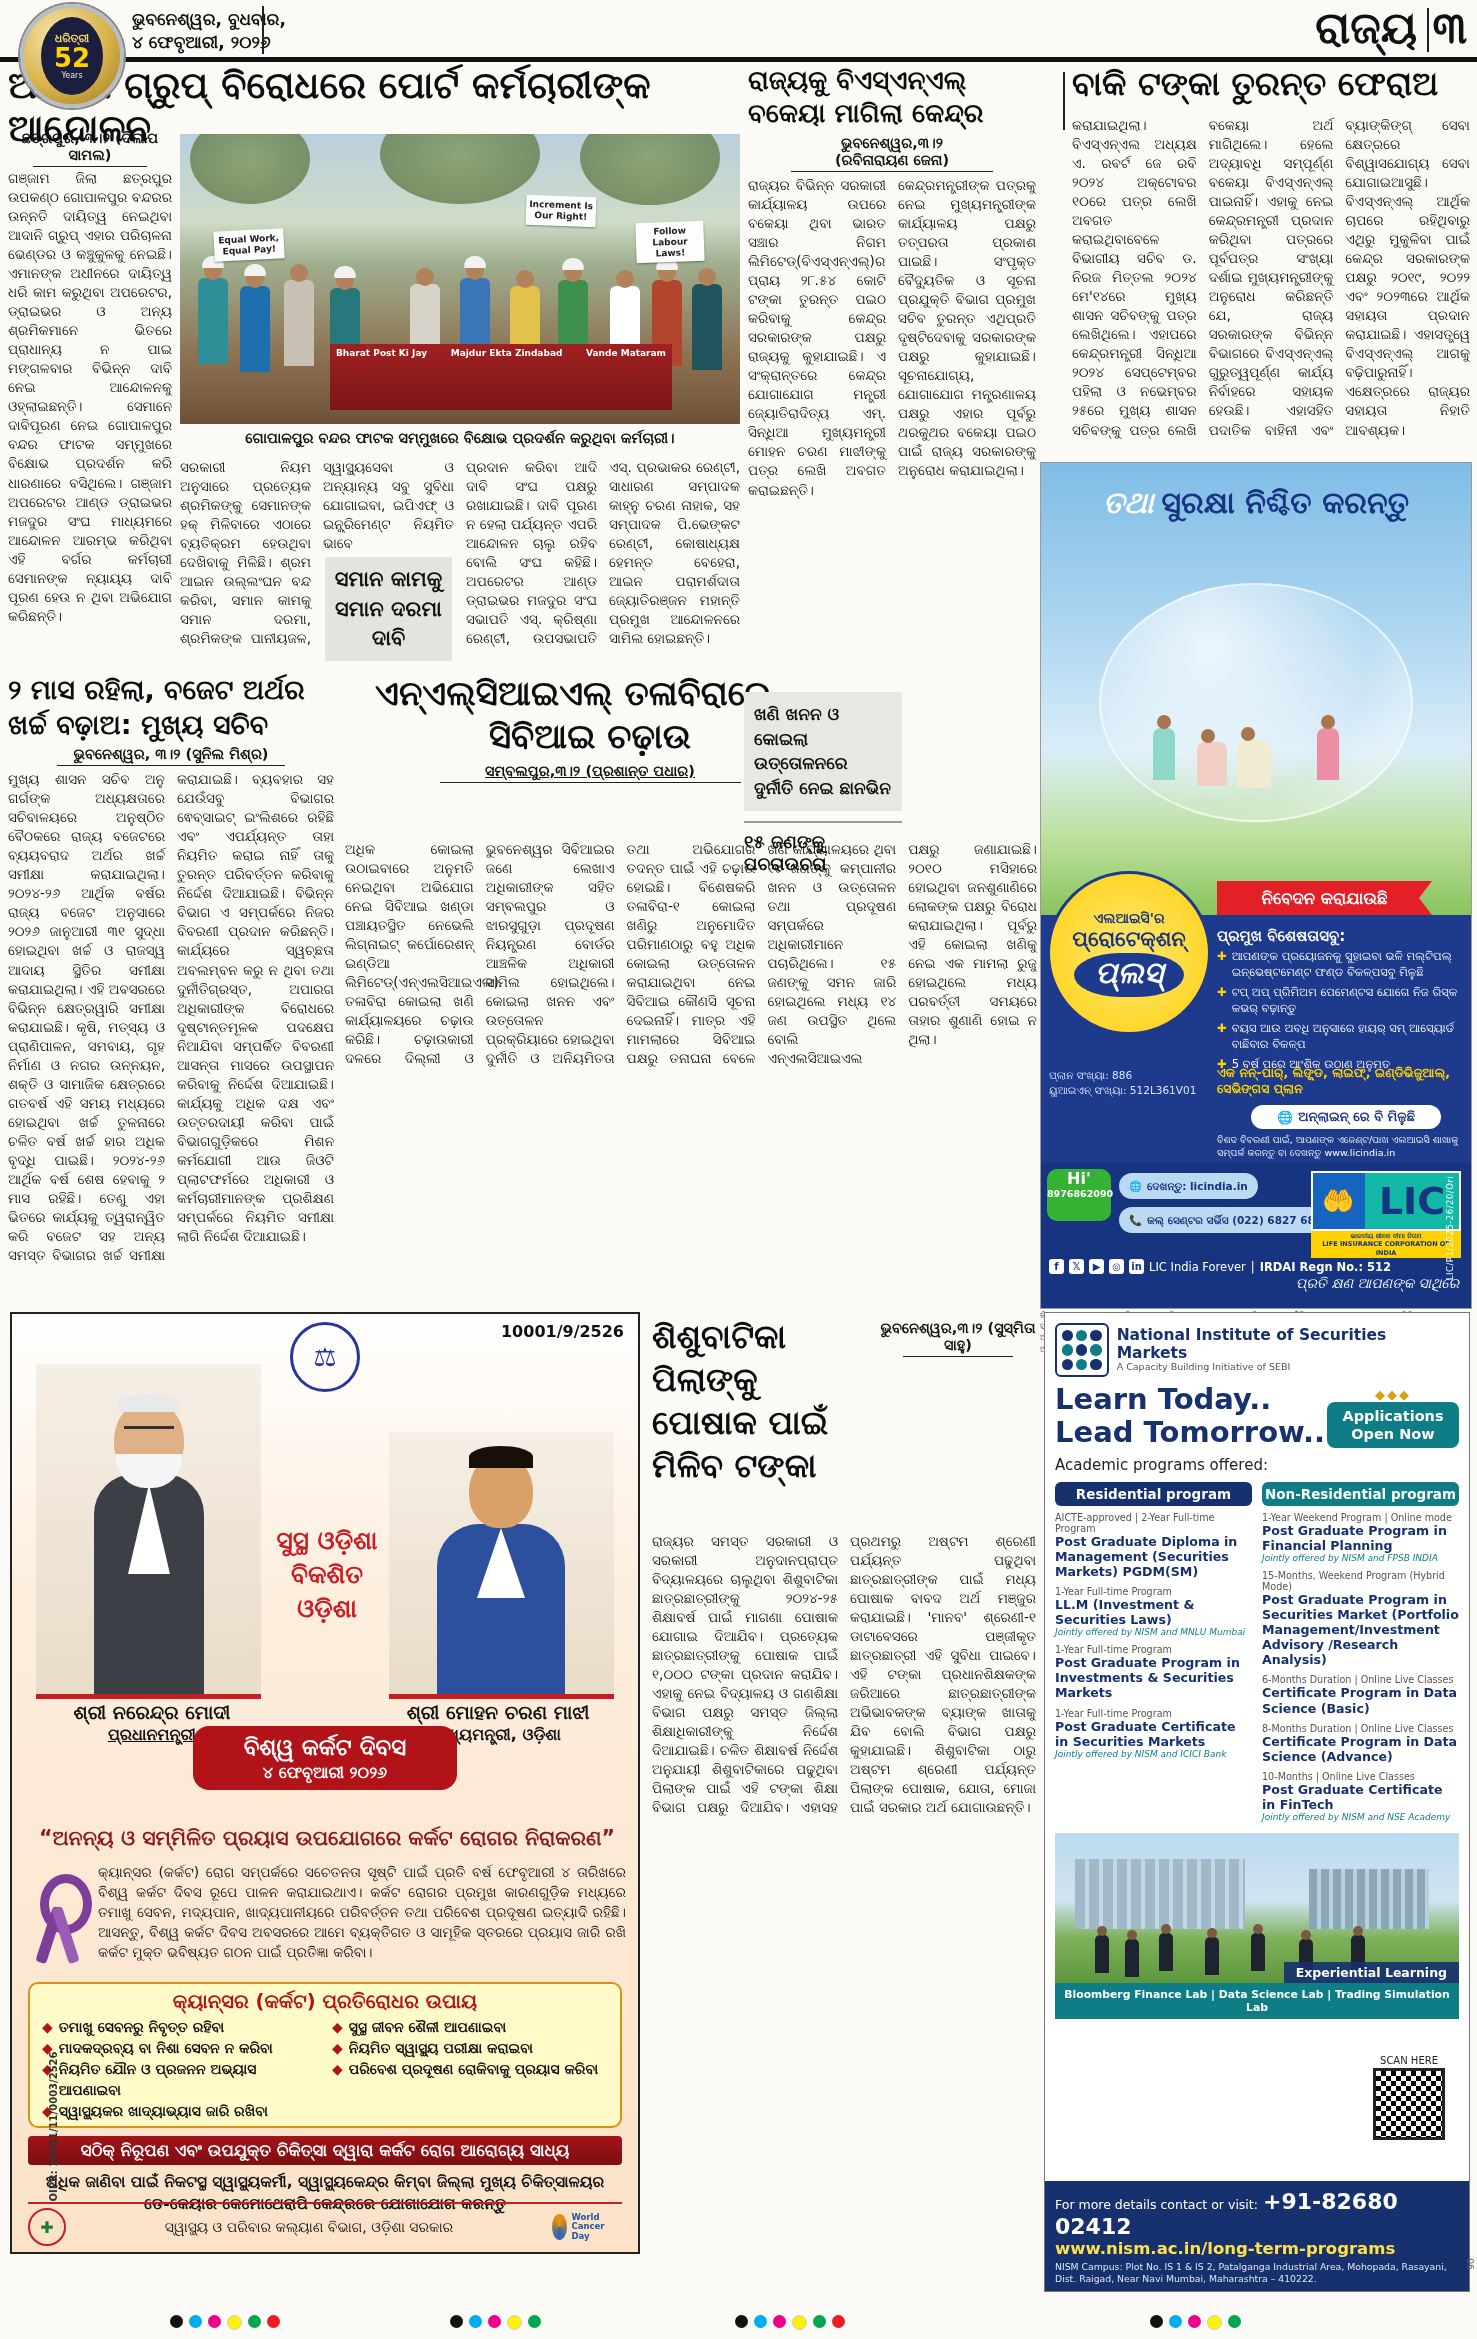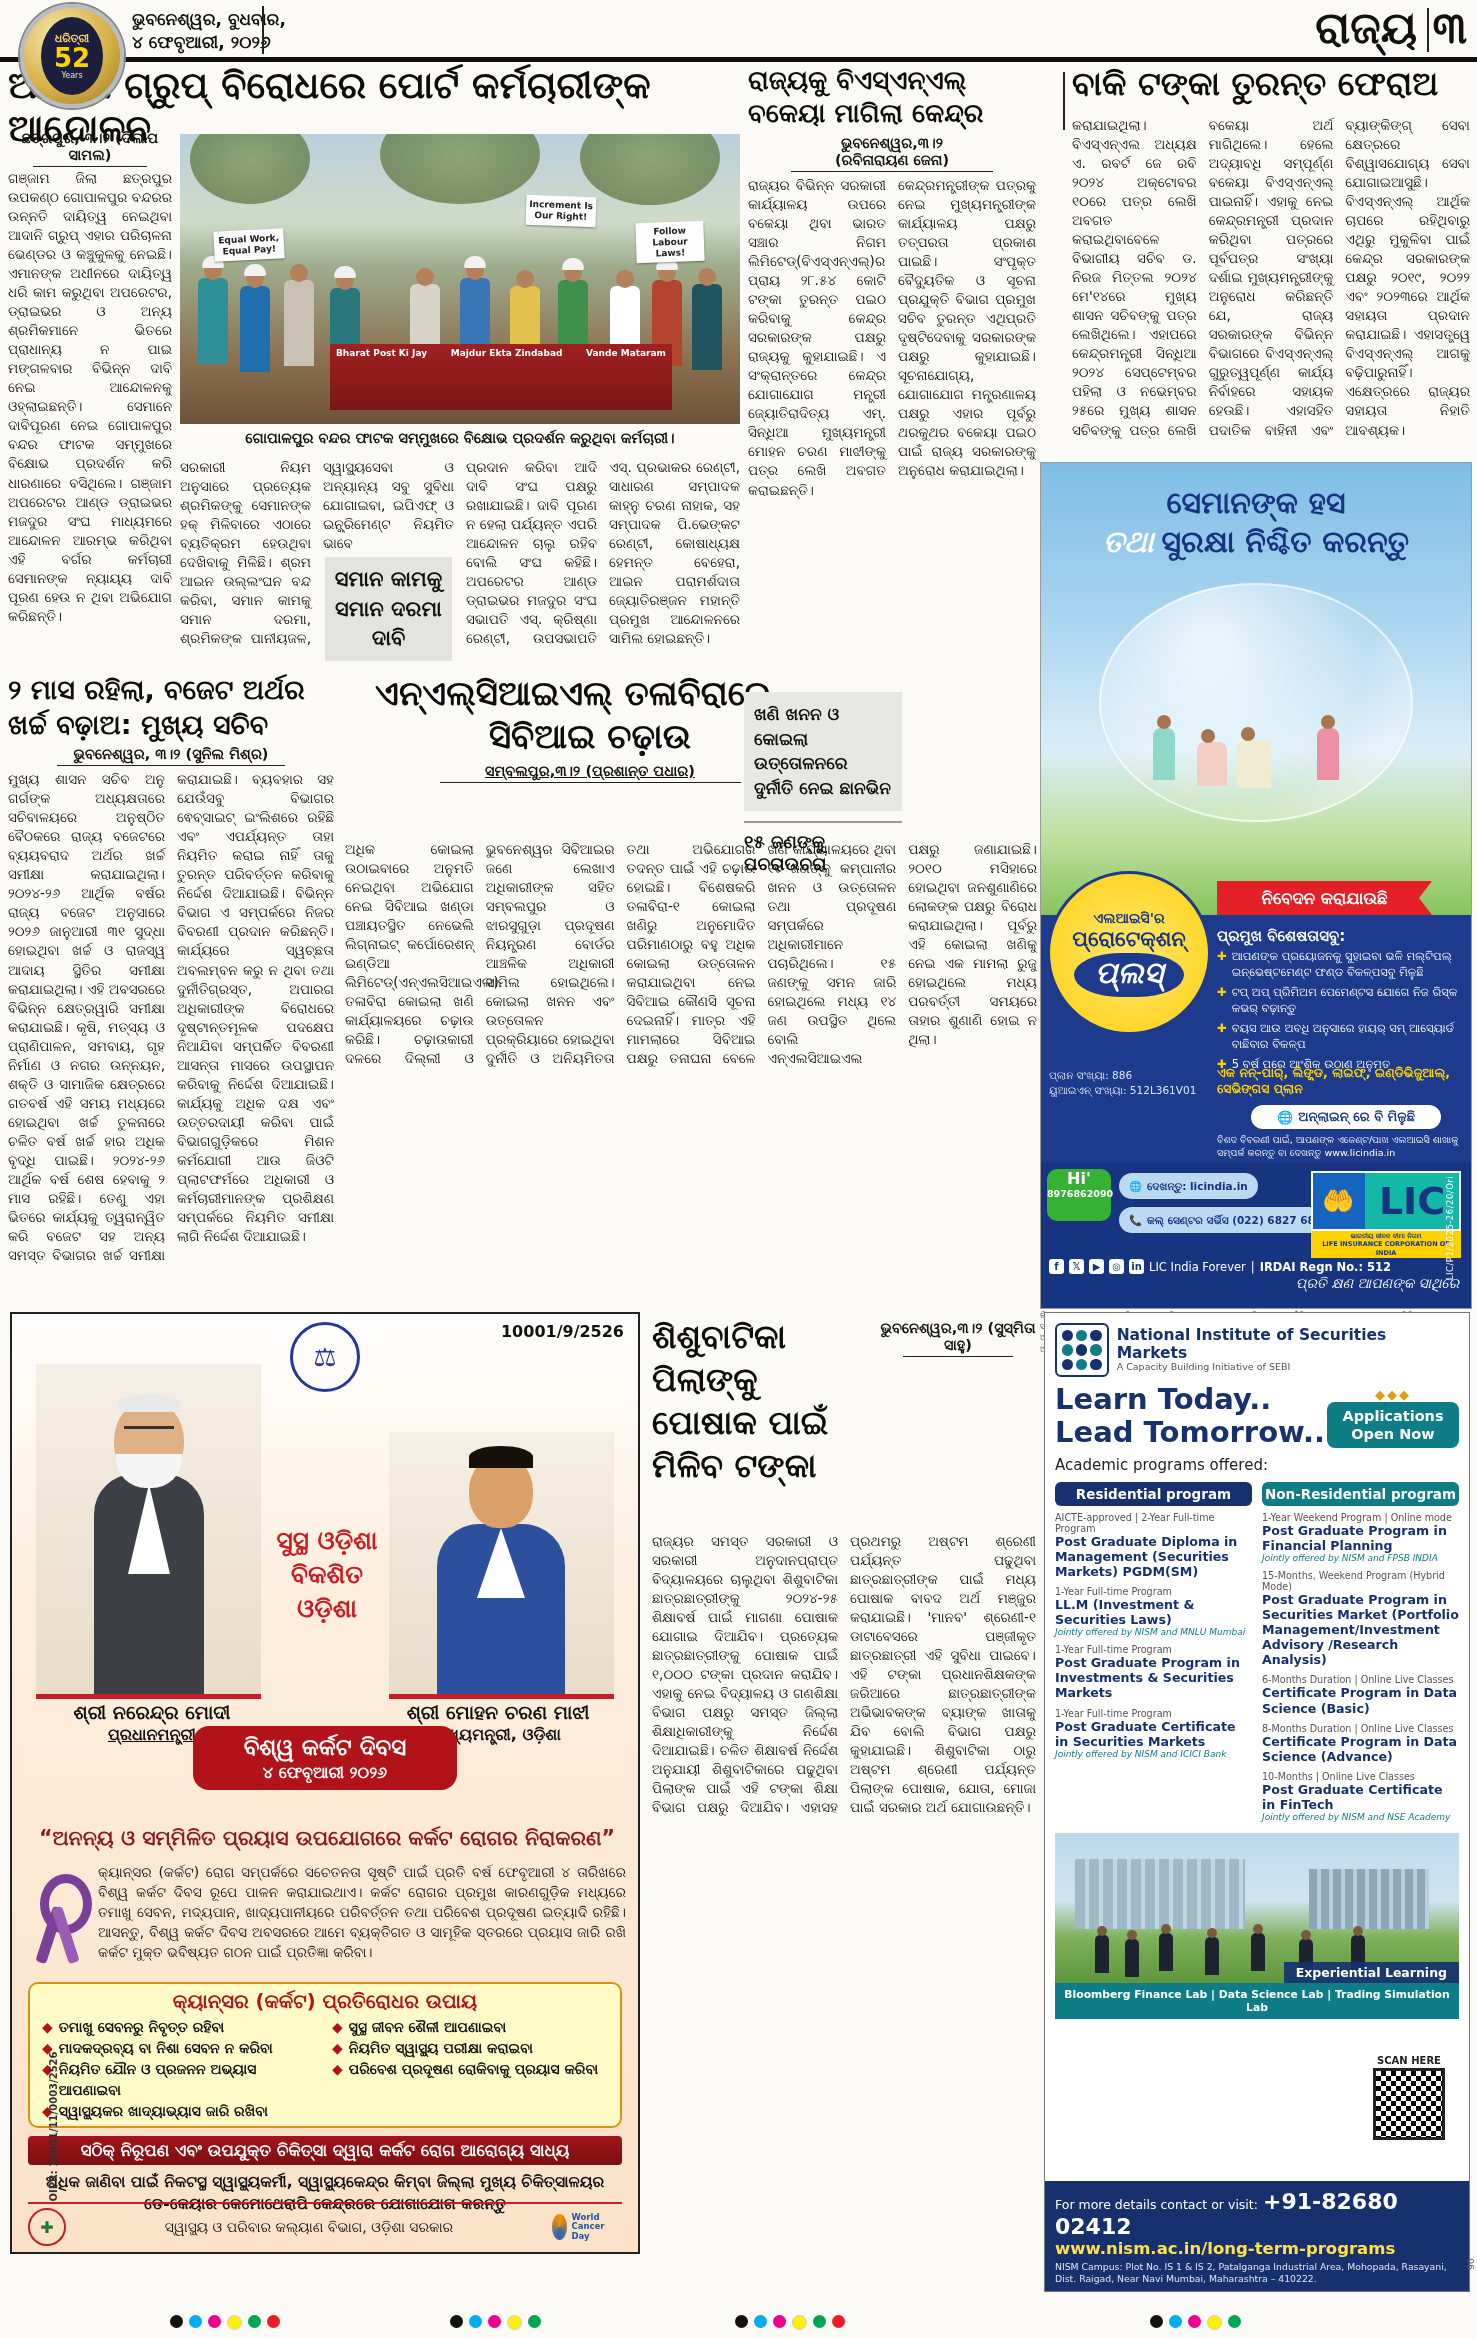--- a/index.html
+++ b/index.html
@@ -163,21 +163,21 @@
   .pe .sub{font-size:9px;color:#0e7d86;font-style:italic;}
   .nism-photo{position:relative;margin-top:4px;width:100%;height:150px;overflow:hidden;
         background:linear-gradient(#bcd9ee 0%,#cfe4f2 45%,#7fb15a 70%,#5c963d 100%);}
   .bldg{position:absolute;background:repeating-linear-gradient(90deg,#9fb9c9 0 10px,#c3d7e2 10px 14px);}
   .grad-p{position:absolute;width:14px;height:38px;border-radius:5px 5px 0 0;background:#1d2430;}
   .grad-p::before{content:"";position:absolute;left:2px;top:-9px;width:10px;height:10px;border-radius:50%;background:#7a5a3c;}
   .exp-strip{position:absolute;right:0;bottom:0;background:rgba(22,49,110,.92);color:#fff;font-weight:bold;
         font-size:12.5px;padding:3px 12px;}
   .labs-strip{background:#0e7d86;color:#fff;font-weight:bold;font-size:10.8px;text-align:center;padding:5px 2px;}
   .scan-box{position:absolute;right:12px;top:742px;width:96px;text-align:center;}
-  .scan-box .t{font-size:10px;font-weight:bold;color:#222;margin-bottom:2px;}
+  .scan-box .t{font-size:10px;font-weight:normal;color:#222;margin-bottom:2px;}
   .qr{width:66px;height:66px;margin:0 auto;border:3px solid #222;
       background:repeating-conic-gradient(#000 0 25%,#fff 0 50%) 0 0/10px 10px;}
   .nism-bar{position:absolute;left:0;bottom:0;width:100%;background:#16316e;color:#fff;padding:8px 10px 6px;box-sizing:border-box;}
   .nism-bar .c1{font-size:12.5px;}
   .nism-bar .ph{font-size:22px;font-weight:bold;}
   .nism-bar .url{font-size:16.5px;font-weight:bold;color:#ffe14d;}
   .nism-bar .addr{font-size:9.3px;color:#dfe6f5;margin-top:3px;line-height:1.3;}
   
   .marks{position:absolute;bottom:8px;left:0;width:100%;height:16px;}
   .dotg{position:absolute;display:flex;gap:6px;}
@@ -295,21 +295,20 @@
     </div>
     <div class="abs" style="right:135px;top:20px;width:158px;">
       <div class="gray-note">ଖଣି ଖନନ ଓ କୋଇଲା ଉତ୍ତୋଳନରେ ଦୁର୍ନୀତି ନେଇ ଛାନଭିନ</div>
       <div style="font-weight:bold;font-size:18px;margin-top:10px;border-top:2px solid #999;padding-top:8px;">୧୫ ଜଣଙ୍କୁ ପଚରାଉଚରା</div>
     </div>
     <div class="abs body-txt cols5" style="left:0;top:168px;width:692px;height:462px;">ଅଧିକ କୋଇଲା ଉଠାଇବାରେ ଅନୁମତି ନେଇଥିବା ଅଭିଯୋଗ ନେଇ ସିବିଆଇ ଖଣ୍ଡା ପଞ୍ଚାୟତସ୍ଥିତ ନେଭେଲି ଲିଗ୍ନାଇଟ୍ କର୍ପୋରେଶନ୍ ଇଣ୍ଡିଆ ଲିମିଟେଡ୍(ଏନ୍ଏଲସିଆଇଏଲ) ତଳାବିରା କୋଇଲା ଖଣି କାର୍ଯ୍ୟାଳୟରେ ଚଢ଼ାଉ କରିଛି। ଚଢ଼ାଉକାରୀ ଦଳରେ ଦିଲ୍ଲୀ ଓ ଭୁବନେଶ୍ୱର ସିବିଆଇର ଜଣେ ଲେଖାଏ ଅଧିକାରୀଙ୍କ ସହିତ ସମ୍ବଲପୁର ଓ ଝାରସୁଗୁଡ଼ା ପ୍ରଦୂଷଣ ନିୟନ୍ତ୍ରଣ ବୋର୍ଡର ଆଞ୍ଚଳିକ ଅଧିକାରୀ ସାମିଲ ହୋଇଥିଲେ। କୋଇଲା ଖନନ ଏବଂ ଉତ୍ତୋଳନ ପ୍ରକ୍ରିୟାରେ ହୋଇଥିବା ଦୁର୍ନୀତି ଓ ଅନିୟମିତତା ତଥା ଅଭିଯୋଗର ତଦନ୍ତ ପାଇଁ ଏହି ଚଢ଼ାଉ ହୋଇଛି। ବିଶେଷକରି ତଳାବିରା-୧ କୋଇଲା ଖଣିରୁ ଅନୁମୋଦିତ ପରିମାଣଠାରୁ ବହୁ ଅଧିକ କୋଇଲା ଉତ୍ତୋଳନ କରାଯାଇଥିବା ନେଇ ସିବିଆଇ କୌଣସି ସୂଚନା ଦେଇନାହିଁ। ମାତ୍ର ଏହି ମାମଲାରେ ସିବିଆଇ ପକ୍ଷରୁ ତନାଘନା ବେଳେ ଖଣି କାର୍ଯ୍ୟାଳୟରେ ଥିବା ୧୯ ଜଣଙ୍କୁ କମ୍ପାନୀର ଖନନ ଓ ଉତ୍ତୋଳନ ତଥା ପ୍ରଦୂଷଣ ସମ୍ପର୍କରେ ଅଧିକାରୀମାନେ ପଚାରିଥିଲେ। ୧୫ ଜଣଙ୍କୁ ସମନ ଜାରି ହୋଇଥିଲେ ମଧ୍ୟ ୧୪ ଜଣ ଉପସ୍ଥିତ ଥିଲେ ବୋଲି ଏନ୍ଏଲସିଆଇଏଲ ପକ୍ଷରୁ ଜଣାଯାଇଛି। ୨୦୧୦ ମସିହାରେ ହୋଇଥିବା ଜନଶୁଣାଣିରେ ଲୋକଙ୍କ ପକ୍ଷରୁ ବିରୋଧ କରାଯାଇଥିଲା। ପୂର୍ବରୁ ଏହି କୋଇଲା ଖଣିକୁ ନେଇ ଏକ ମାମଲା ରୁଜୁ ହୋଇଥିଲେ ମଧ୍ୟ ପରବର୍ତ୍ତୀ ସମୟରେ ତାହାର ଶୁଣାଣି ହୋଇ ନ ଥିଲା।</div>
   </div>
 
   <div class="lic">
     <div class="lic-hl">
-      <div class="l1">ସେମାନଙ୍କ ହସ</div>
       <div class="l2"><span class="white-italic">ତଥା</span><span>ସୁରକ୍ଷା ନିଶ୍ଚିତ କରନ୍ତୁ</span></div>
     </div>
     <div class="bubble">
       <span class="fam" style="left:52px;bottom:40px;background:#8fd8c8;"></span>
       <span class="fam" style="left:96px;bottom:34px;background:#f2cfc4;width:30px;height:44px;"></span>
       <span class="fam" style="left:136px;bottom:32px;background:#f0ecd2;width:34px;height:48px;"></span>
       <span class="fam" style="left:216px;bottom:40px;background:#ec8fa4;"></span>
     </div>
     <div class="lic-badge">
       <div class="b1">ଏଲଆଇସି'ର</div>

